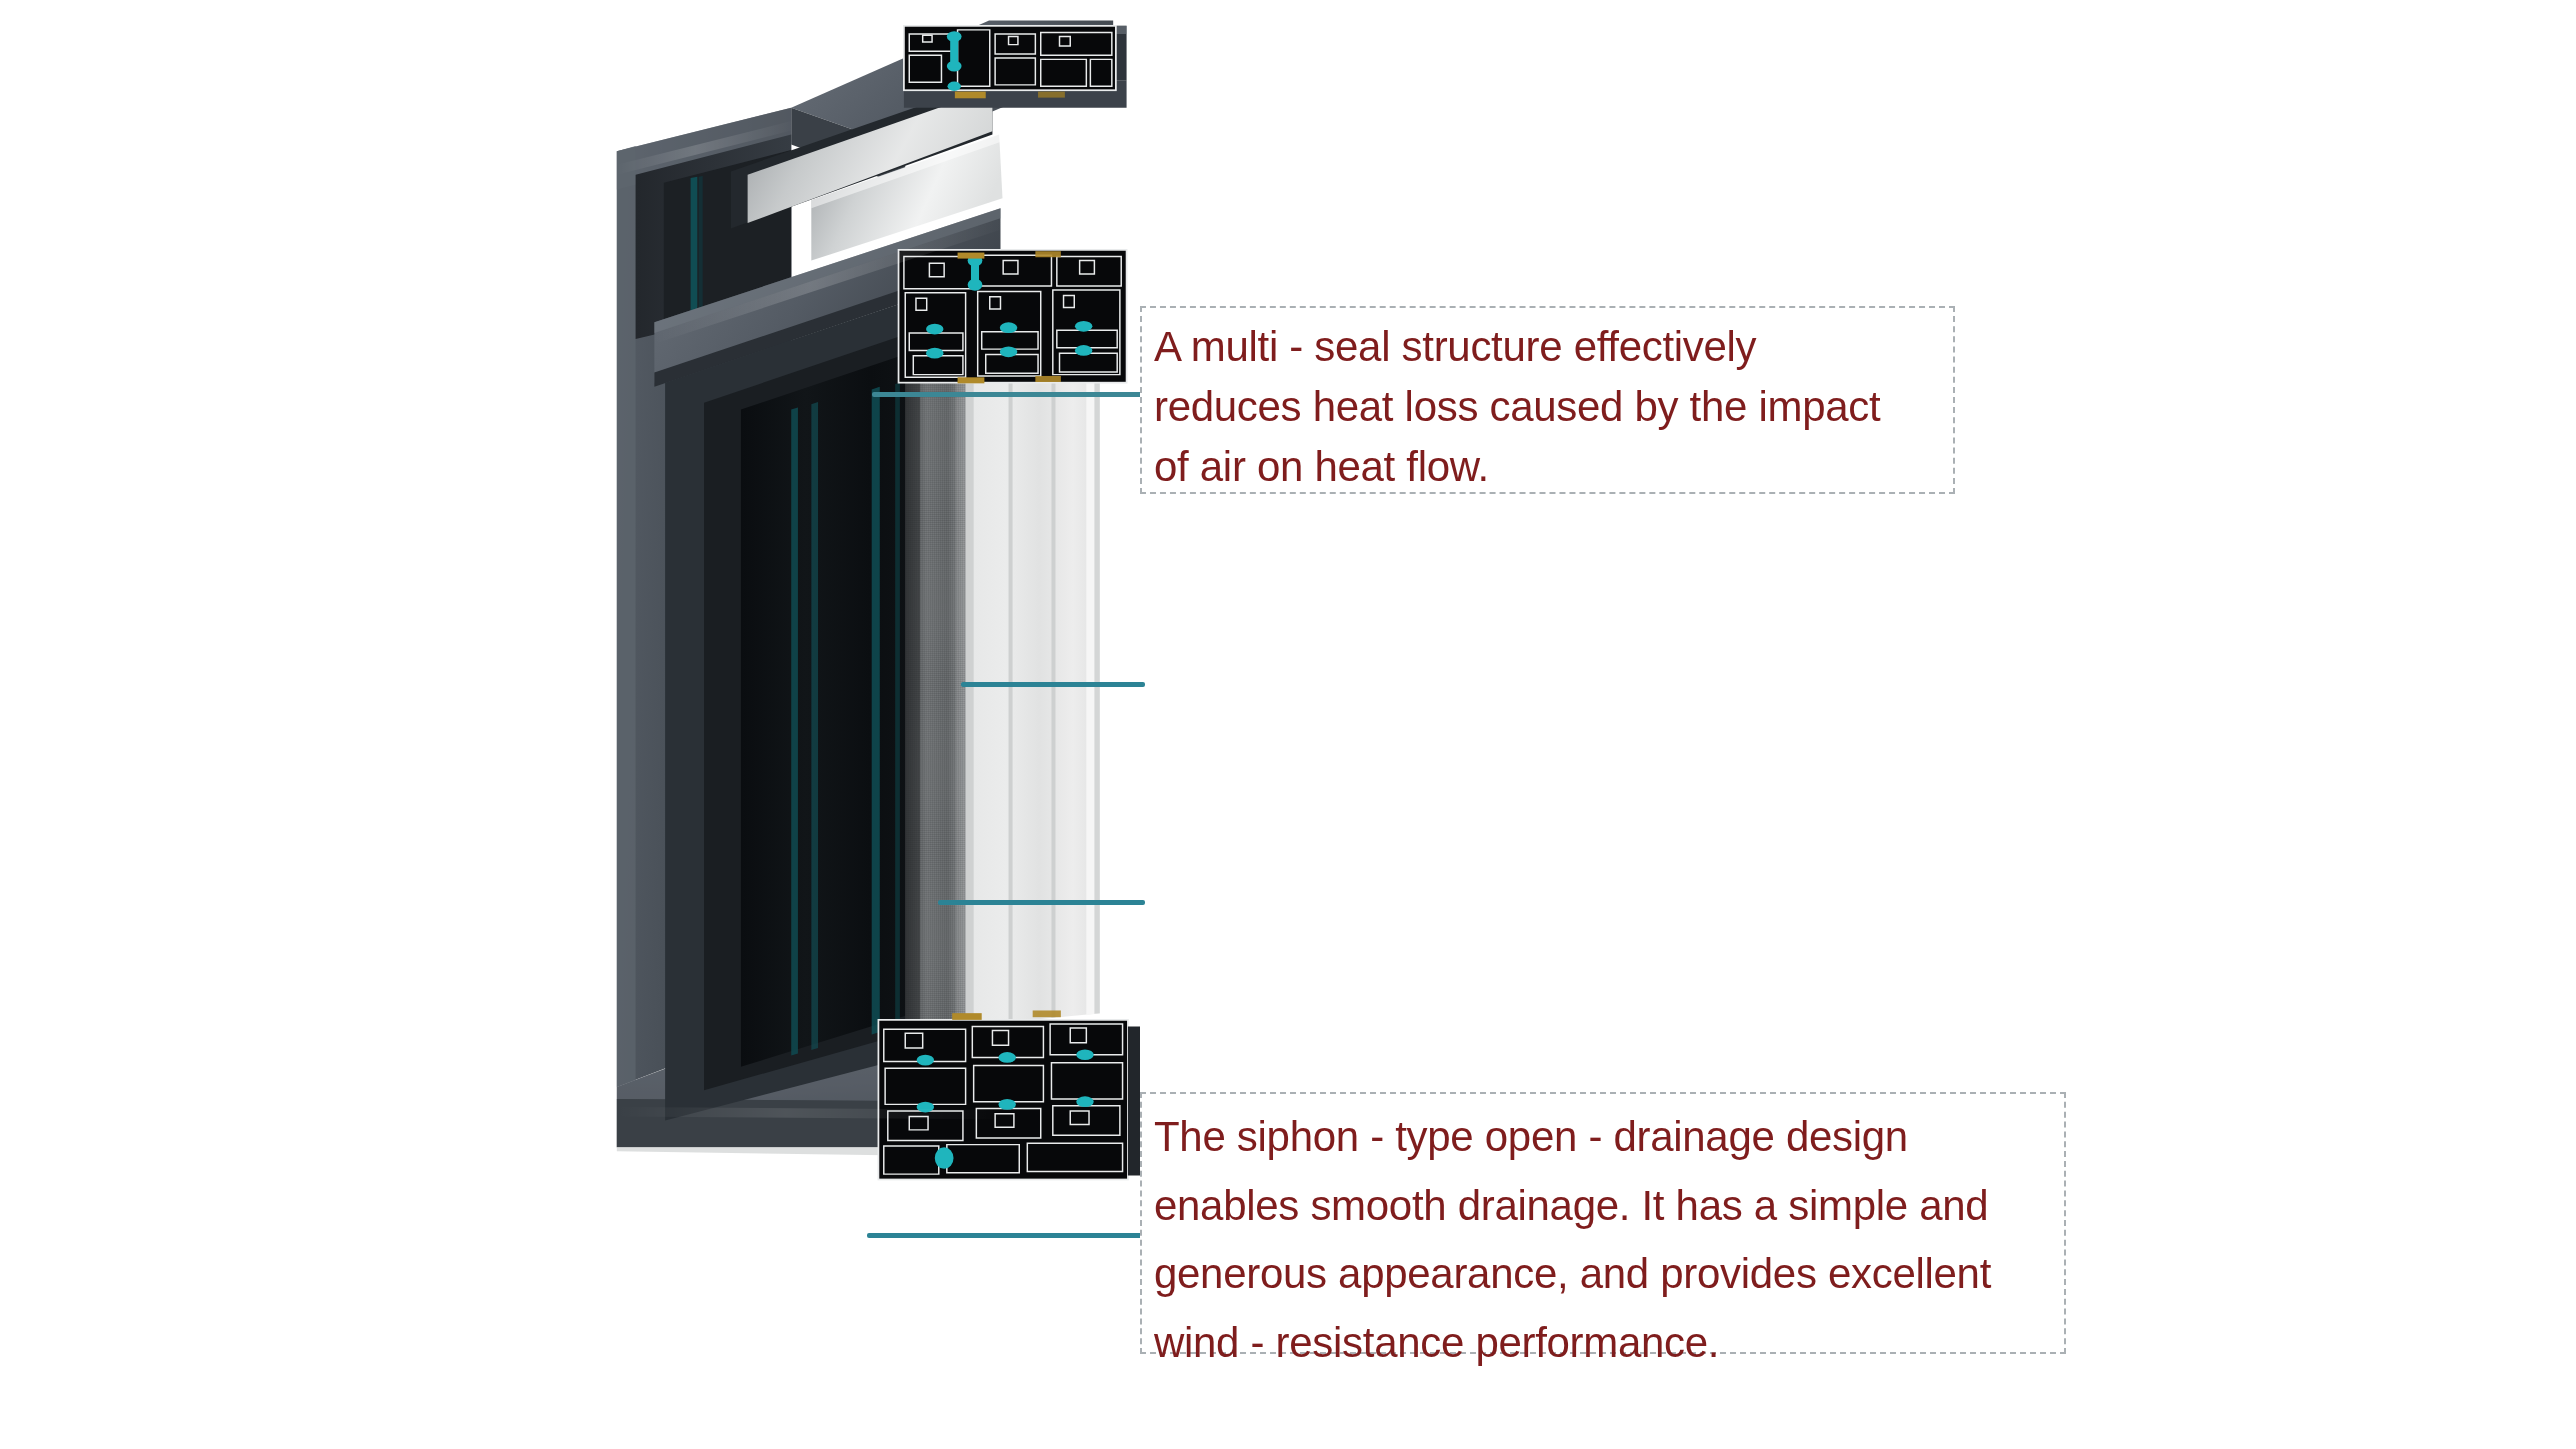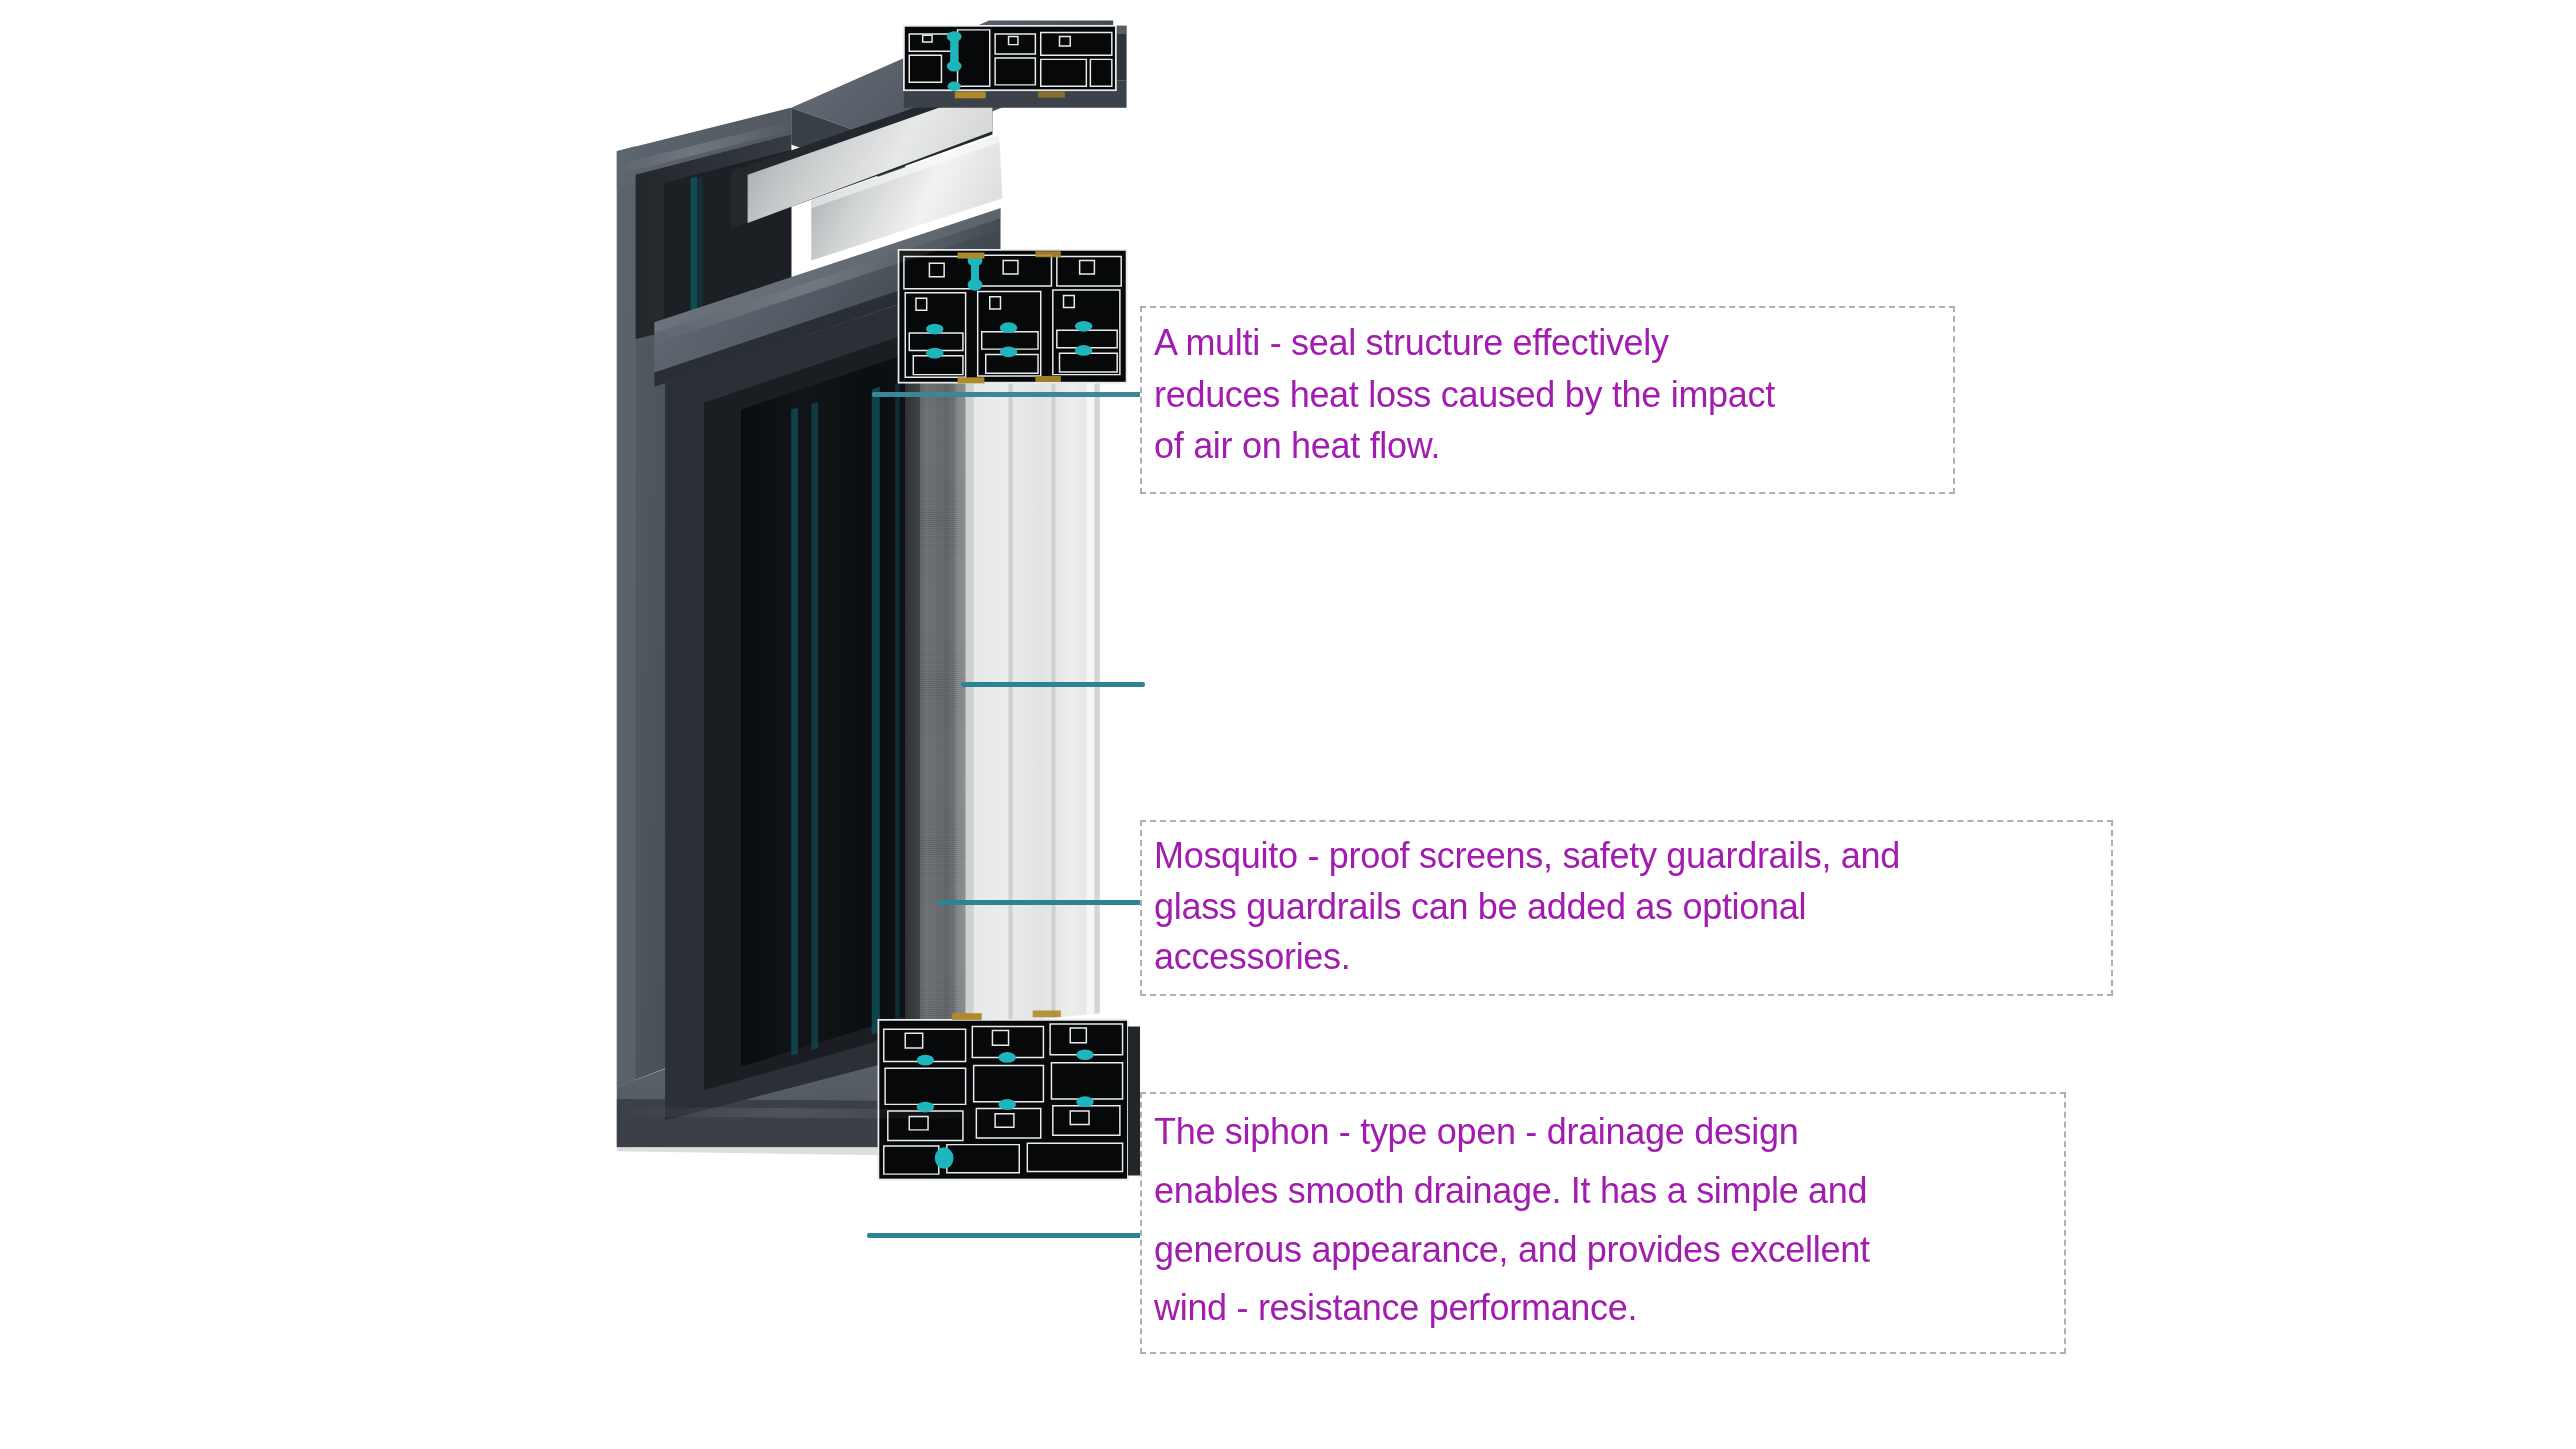--- a/index.html
+++ b/index.html
@@ -18,25 +18,25 @@
   .callout{
     position:absolute;
     border:2px dashed #aab0b4;
     background:#ffffff;
     box-sizing:border-box;
     color:#2f3438;
     padding:9.4px 12px 10.7px 12px;
   }
   .callout p{
     margin:0;
-    font-size:36px;
+    font-size:42px;
     line-height:1.40;
     letter-spacing:-0.3px;
     font-weight:400;
-    color:#a21caf;
+    color:#7f1d1d;
     white-space:pre-line;
   }
   #callout-1{left:1140px;top:306px;width:815px;height:188px;}
   #callout-1 p{line-height:1.42;}
   #callout-2{left:1140px;top:576px;width:986px;height:228px;}
   #callout-3{left:1140px;top:820px;width:973px;height:176px;}
   #callout-4{left:1140px;top:1092px;width:926px;height:262px;}
   #callout-4 p{line-height:1.63;}
 
   
@@ -291,25 +291,20 @@
   <div class="leader" id="leader-3"></div>
   <div class="leader" id="leader-4"></div>
 
   <div class="callout" id="callout-1">
     <p>A multi - seal structure effectively
 reduces heat loss caused by the impact
  of air on heat flow.</p>
   </div>
 
 
-  <div class="callout" id="callout-3">
-    <p>Mosquito - proof screens, safety guardrails, and
-glass guardrails can be added as optional
-accessories.</p>
-  </div>
 
   <div class="callout" id="callout-4">
     <p>The siphon - type open - drainage design
 enables smooth drainage. It has a simple and
 generous appearance, and provides excellent
 wind - resistance performance.</p>
   </div>
 
 </div>
 

